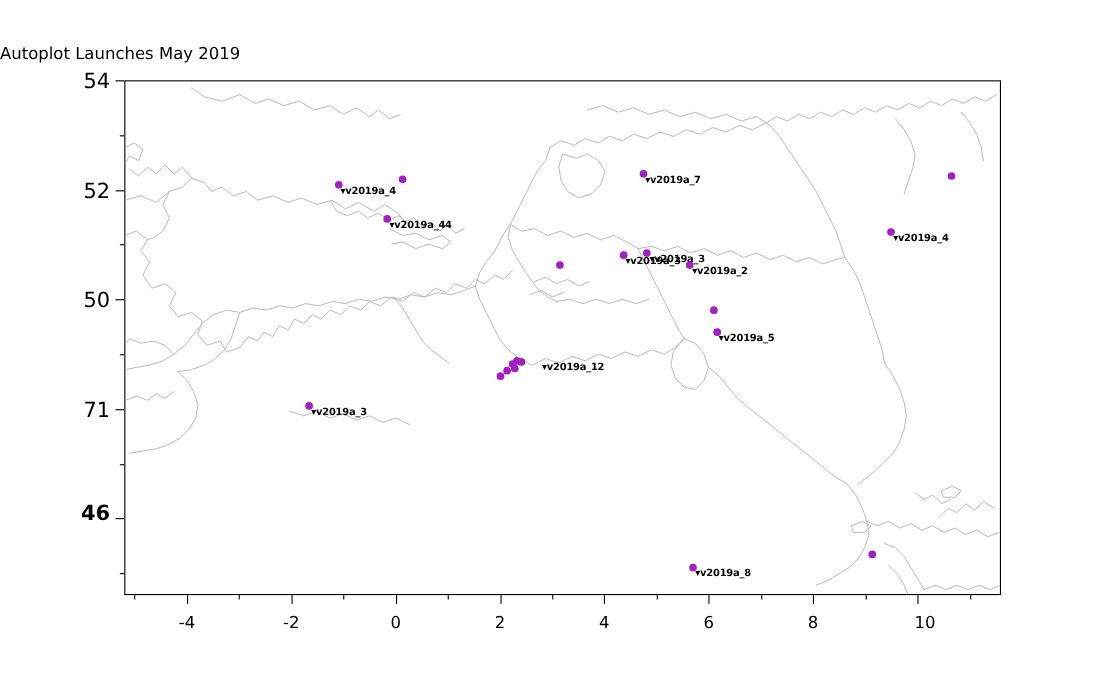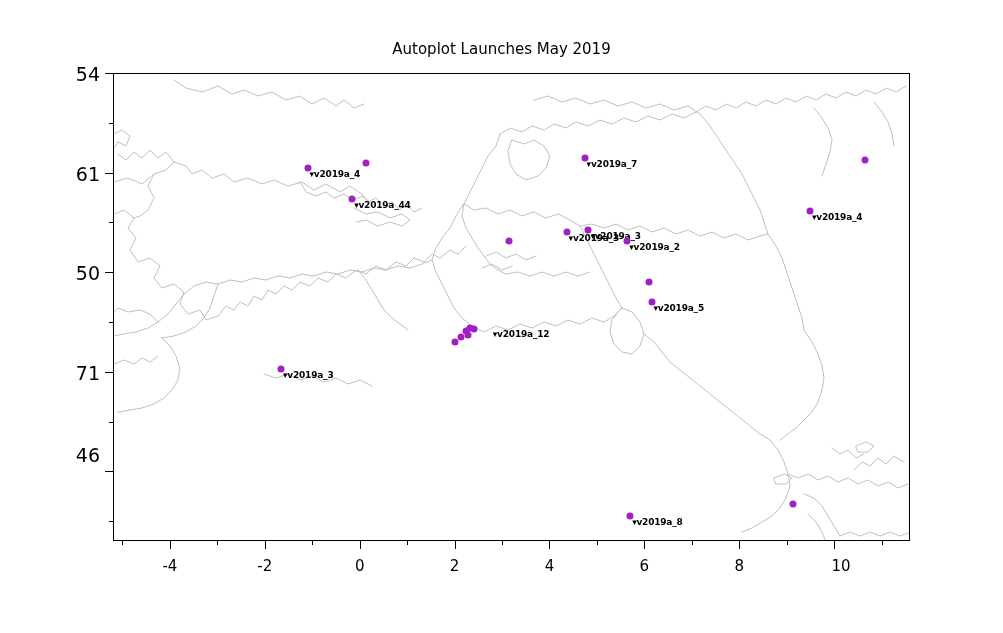--- a/index.html
+++ b/index.html
@@ -17,21 +17,20 @@
     position: relative;
     width: 1003px;
     height: 633px;
     background: #ffffff;
   }
   #chart-title {
     position: absolute;
     left: 0;
     top: 40px;
     width: 1003px;
-    text-align: center;
     font-size: 15px;
     color: #000000;
     font-family: "DejaVu Sans", sans-serif;
     letter-spacing: 0px;
   }
   
   #plot-area {
     position: absolute;
     left: 113px;
     top: 73px;
@@ -200,27 +199,27 @@
         <div class="data-point" style="left: 166.99px; top: 295.238px; background: rgb(160, 32, 192);"></div>
         <div class="point-label" style="left: 168.99px; top: 296.238px;">▾v2019a_3</div>
         <div class="data-point" style="left: 516.152px; top: 442.111px; background: rgb(160, 32, 192);"></div>
         <div class="point-label" style="left: 518.152px; top: 443.111px;">▾v2019a_8</div>
         <div class="data-point" style="left: 679.348px; top: 429.664px; background: rgb(160, 32, 192);"></div>
       </div>
   </div>
 
   <div id="axes-layer">
       <div class="tick-major-y" style="top: 471.298px;"></div>
-      <div class="ylabel" style="top: 444px;">46</div>
+      <div class="ylabel" style="top: 456px; font-weight: bold;">46</div>
       <div class="tick-major-y" style="top: 371.723px;"></div>
       <div class="ylabel" style="top: 361.723px;">71</div>
       <div class="tick-major-y" style="top: 272.149px;"></div>
       <div class="ylabel" style="top: 262.149px; text-align: right;">50</div>
       <div class="tick-major-y" style="top: 172.574px;"></div>
-      <div class="ylabel" style="top: 162.574px;">61</div>
+      <div class="ylabel" style="top: 162.574px;">52</div>
       <div class="tick-major-y" style="top: 73px;"></div>
       <div class="ylabel" style="top: 63px;">54</div>
       <div class="tick-minor-y" style="top: 521.085px;"></div>
       <div class="tick-minor-y" style="top: 421.511px;"></div>
       <div class="tick-minor-y" style="top: 321.936px;"></div>
       <div class="tick-minor-y" style="top: 222.362px;"></div>
       <div class="tick-minor-y" style="top: 122.787px;"></div>
       <div class="tick-major-x" style="left: 169.929px;"></div>
       <div class="xlabel" style="left: 139.929px;">-4</div>
       <div class="tick-major-x" style="left: 264.81px;"></div>

